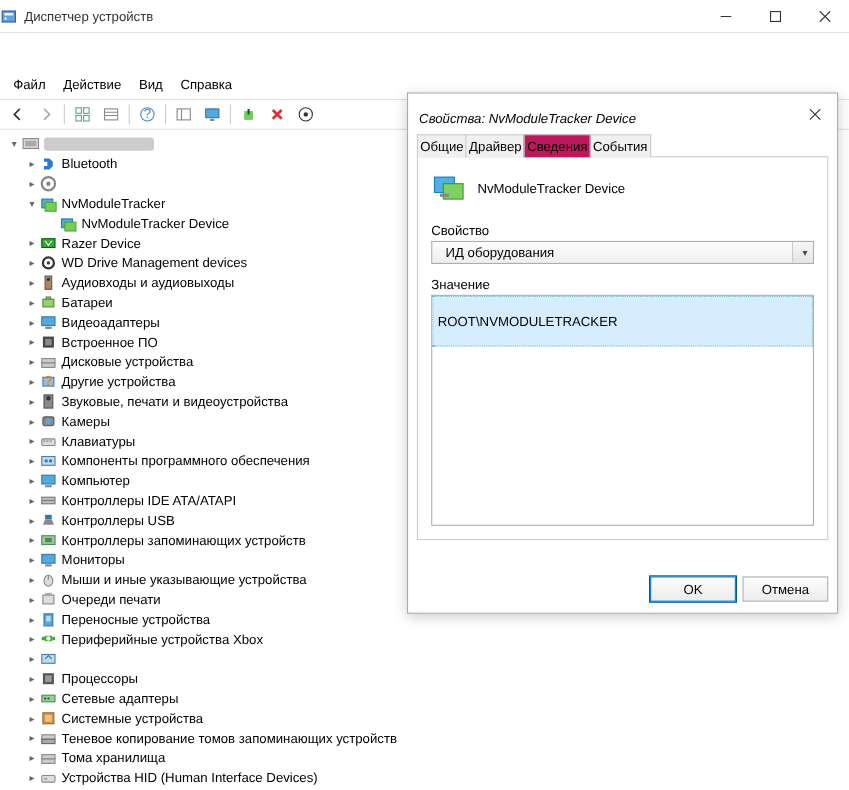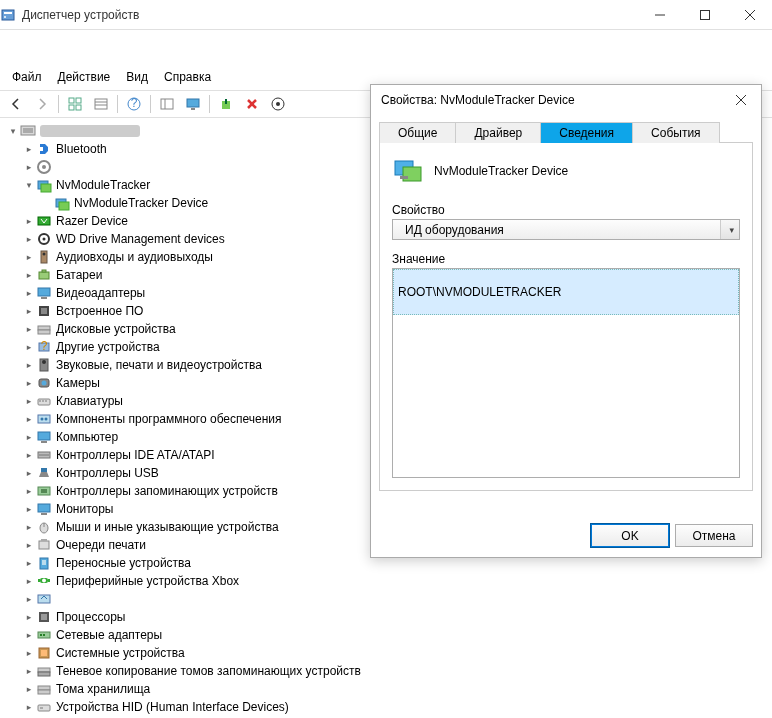--- a/index.html
+++ b/index.html
@@ -26,27 +26,27 @@
 .tree .node { display: flex; align-items: center; height: 18px; white-space: nowrap; }
 .tree .expander { width: 14px; height: 14px; display: flex; align-items: center; justify-content: center; color: #666; font-size: 9px; }
 .tree .node-icon { width: 16px; height: 16px; margin-right: 4px; display: flex; align-items: center; justify-content: center; }
 .tree .node-label { color: #000; }
 .lvl0 { padding-left: 2px; }
 .lvl1 { padding-left: 18px; }
 .lvl2 { padding-left: 36px; }
 
 
 .props-dialog { position: absolute; left: 370px; top: 84px; width: 392px; border: 1px solid #aaa; background: #fff; box-shadow: 0 3px 12px rgba(0,0,0,.2); }
-.props-title { height: 30px; display: flex; align-items: center; padding: 0 6px 0 10px; }
+.props-title { height: 30px; display: flex; align-items: flex-end; padding: 0 6px 0 10px; font-style: italic; }
 .props-title .ptxt { flex: 1; }
 .props-title .close { width: 28px; height: 22px; display: flex; align-items: center; justify-content: center; }
 
 .tabstrip { display: flex; padding: 6px 8px 0 8px; }
-.tab { border: 1px solid #ccc; border-bottom: none; padding: 3px 18px; background: #f0f0f0; margin-right: -1px; position: relative; top: 1px; }
-.tab.active { background: #0ea5e9; z-index: 2; }
+.tab { border: 1px solid #ccc; border-bottom: none; padding: 3px 2px; background: #f0f0f0; margin-right: -1px; position: relative; top: 1px; }
+.tab.active { background: #be185d; z-index: 2; }
 
 .tabbody { border: 1px solid #ccc; margin: 0 8px; padding: 12px; background: #fff; }
 
 .dev-header { display: flex; align-items: center; gap: 10px; margin-bottom: 16px; }
 .dev-icon { width: 32px; height: 32px; }
 
 .field-label { margin-bottom: 2px; }
 .dropdown { width: 100%; height: 21px; border: 1px solid #adadad; background: linear-gradient(#fdfdfd,#eee); display: flex; align-items: center; padding: 0 12px; justify-content: space-between; margin-bottom: 12px; position: relative; }
 .dropdown::after { content: ""; width: 18px; height: 19px; position: absolute; right: 0; top: 0; border-left: 1px solid #ccc; background: linear-gradient(#f7f7f7,#e3e3e3); }
 .dropdown .chev { position: absolute; right: 5px; z-index: 2; font-size: 9px; color: #444; }

